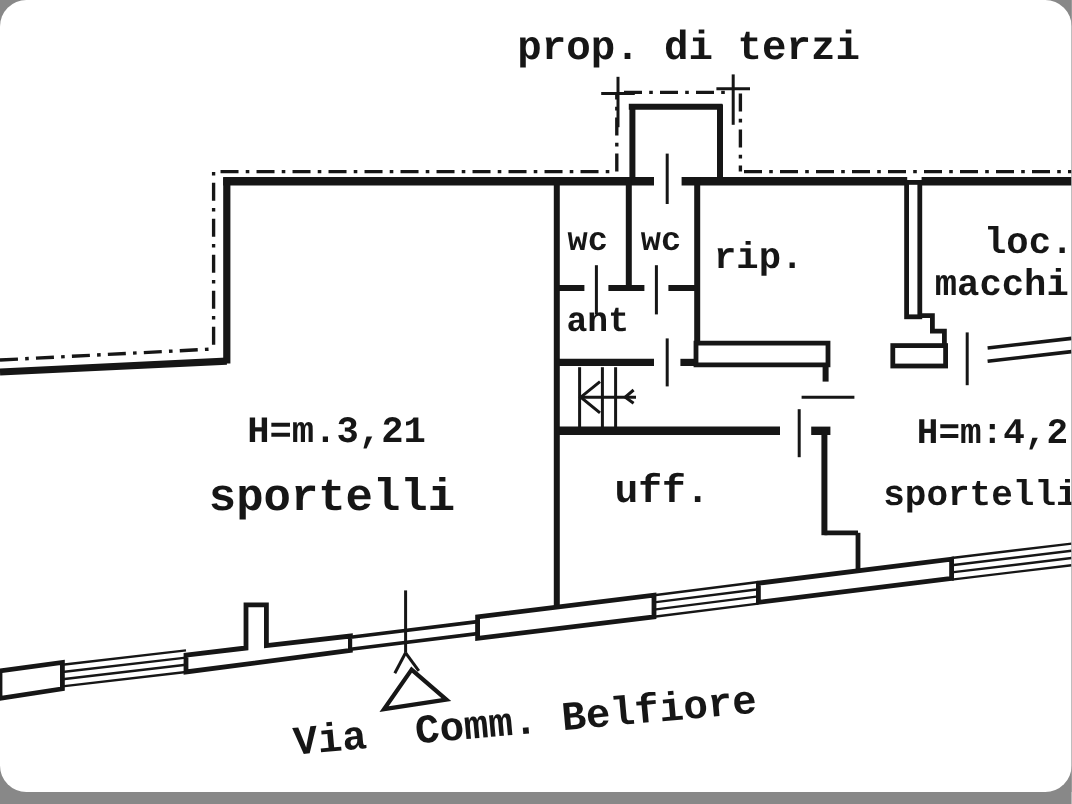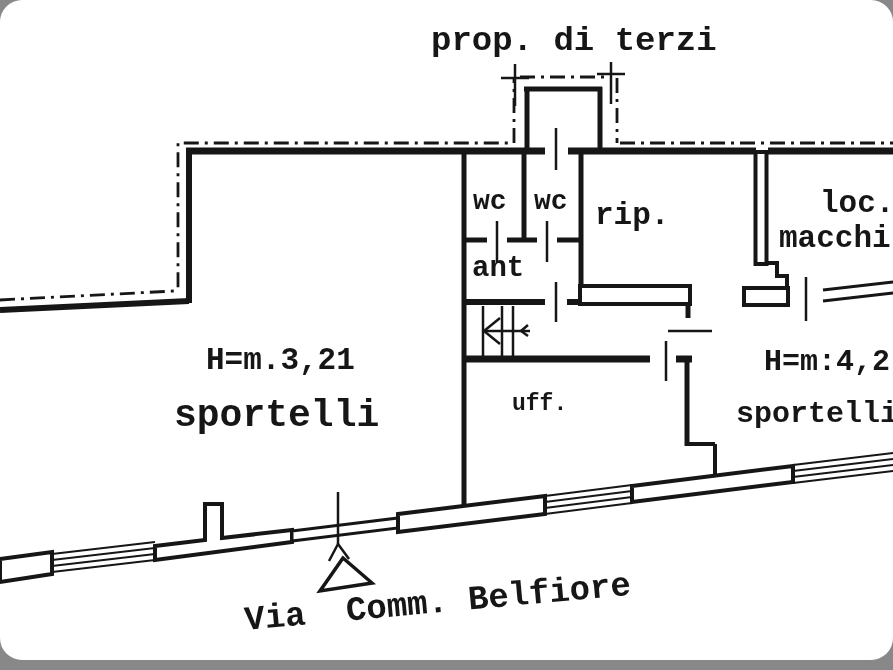--- a/index.html
+++ b/index.html
@@ -129,18 +129,18 @@
 
   <div class="lbl" style="left:431px;top:23px;font-size:34px;">prop. di terzi</div>
   <div class="lbl" style="left:473px;top:187px;font-size:28px;">wc</div>
   <div class="lbl" style="left:534px;top:187px;font-size:28px;">wc</div>
   <div class="lbl" style="left:595px;top:199px;font-size:31px;">rip.</div>
   <div class="lbl" style="left:779px;top:222px;font-size:31px;">macchi</div>
   <div class="lbl" style="left:820px;top:187px;font-size:31px;">loc.</div>
   <div class="lbl" style="left:472px;top:253px;font-size:29px;text-align:right;">ant</div>
   <div class="lbl" style="left:206px;top:344px;font-size:31px;text-align:center;">H=m.3,21</div>
   <div class="lbl" style="left:142px;top:395px;font-size:38px;margin-left:32px;">sportelli</div>
-  <div class="lbl" style="left:512px;top:392px;font-size:23px;">uff.</div>
+  <div class="lbl" style="left:512px;top:392px;font-size:33px;">uff.</div>
   <div class="lbl" style="left:764px;top:346px;font-size:30px;text-align:right;">H=m:4,2</div>
   <div class="lbl" style="left:736px;top:398px;font-size:30px;">sportelli</div>
   <div class="lbl tilt" style="left:243px;top:603px;font-size:34px;">Via  Comm. Belfiore</div>
 
 </div>
 
 </body></html>

